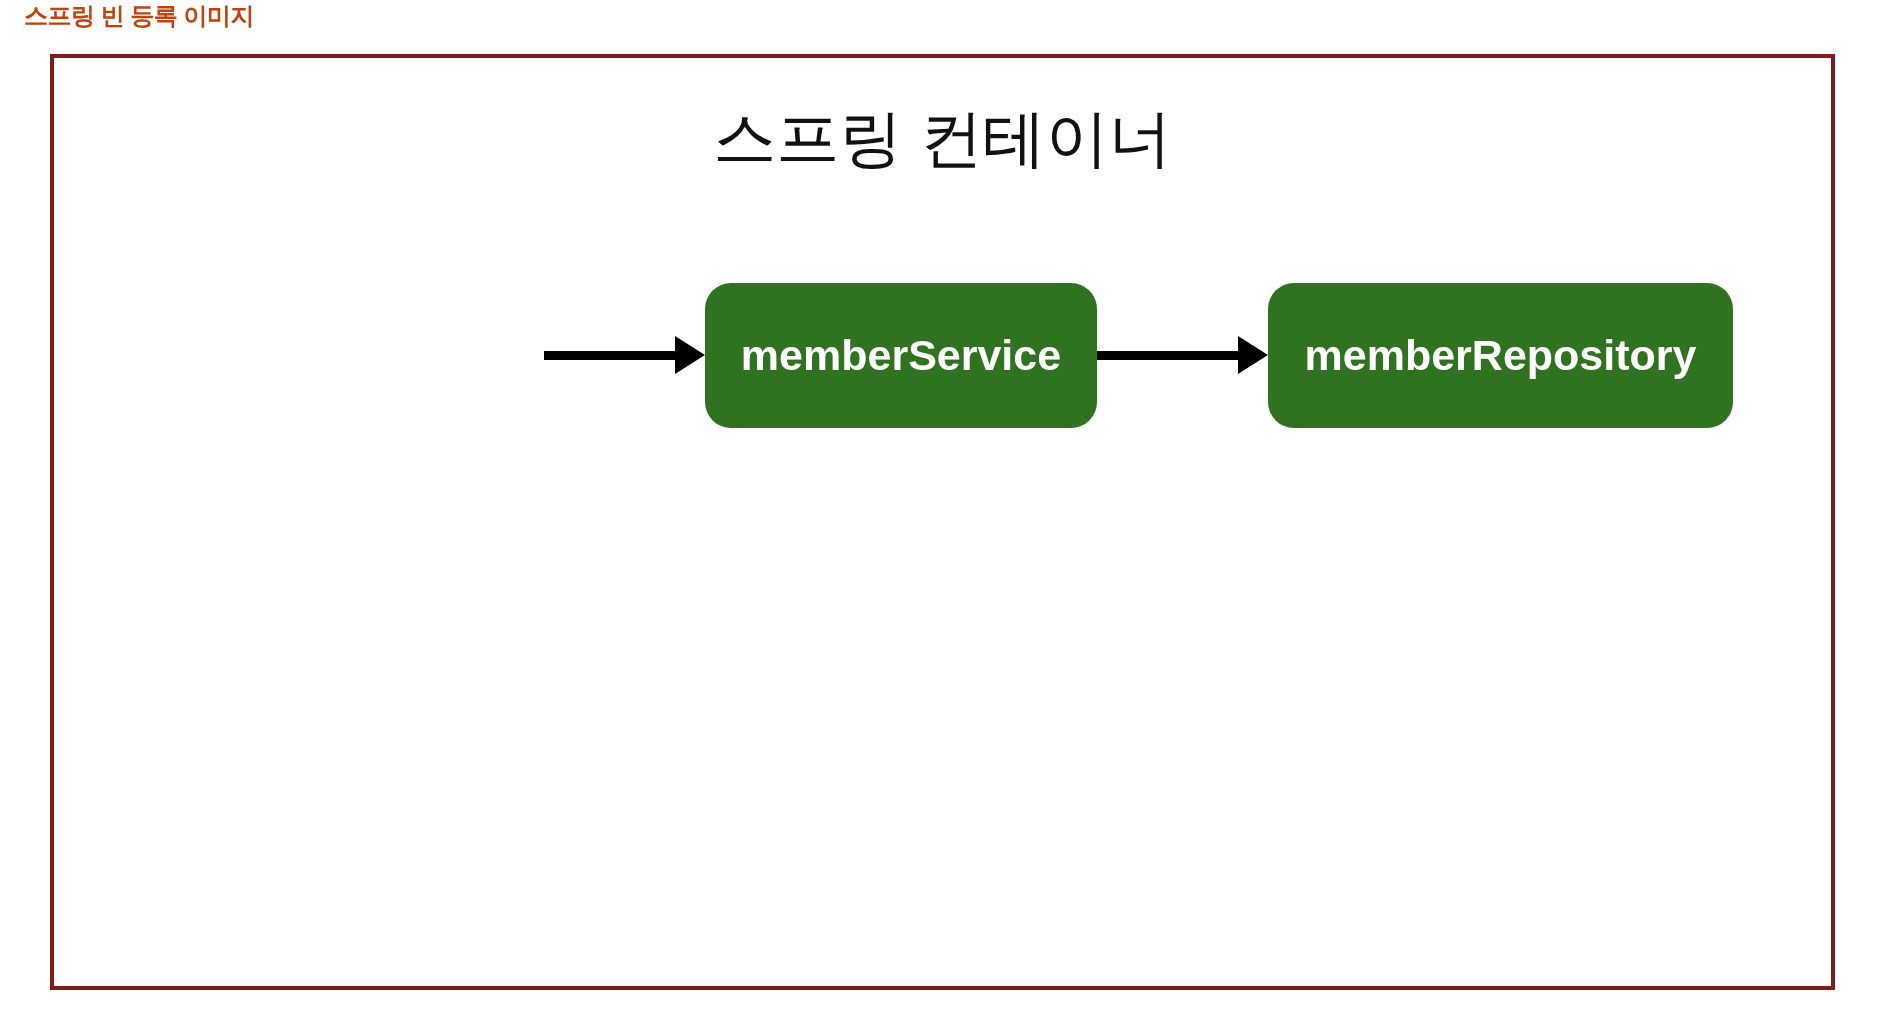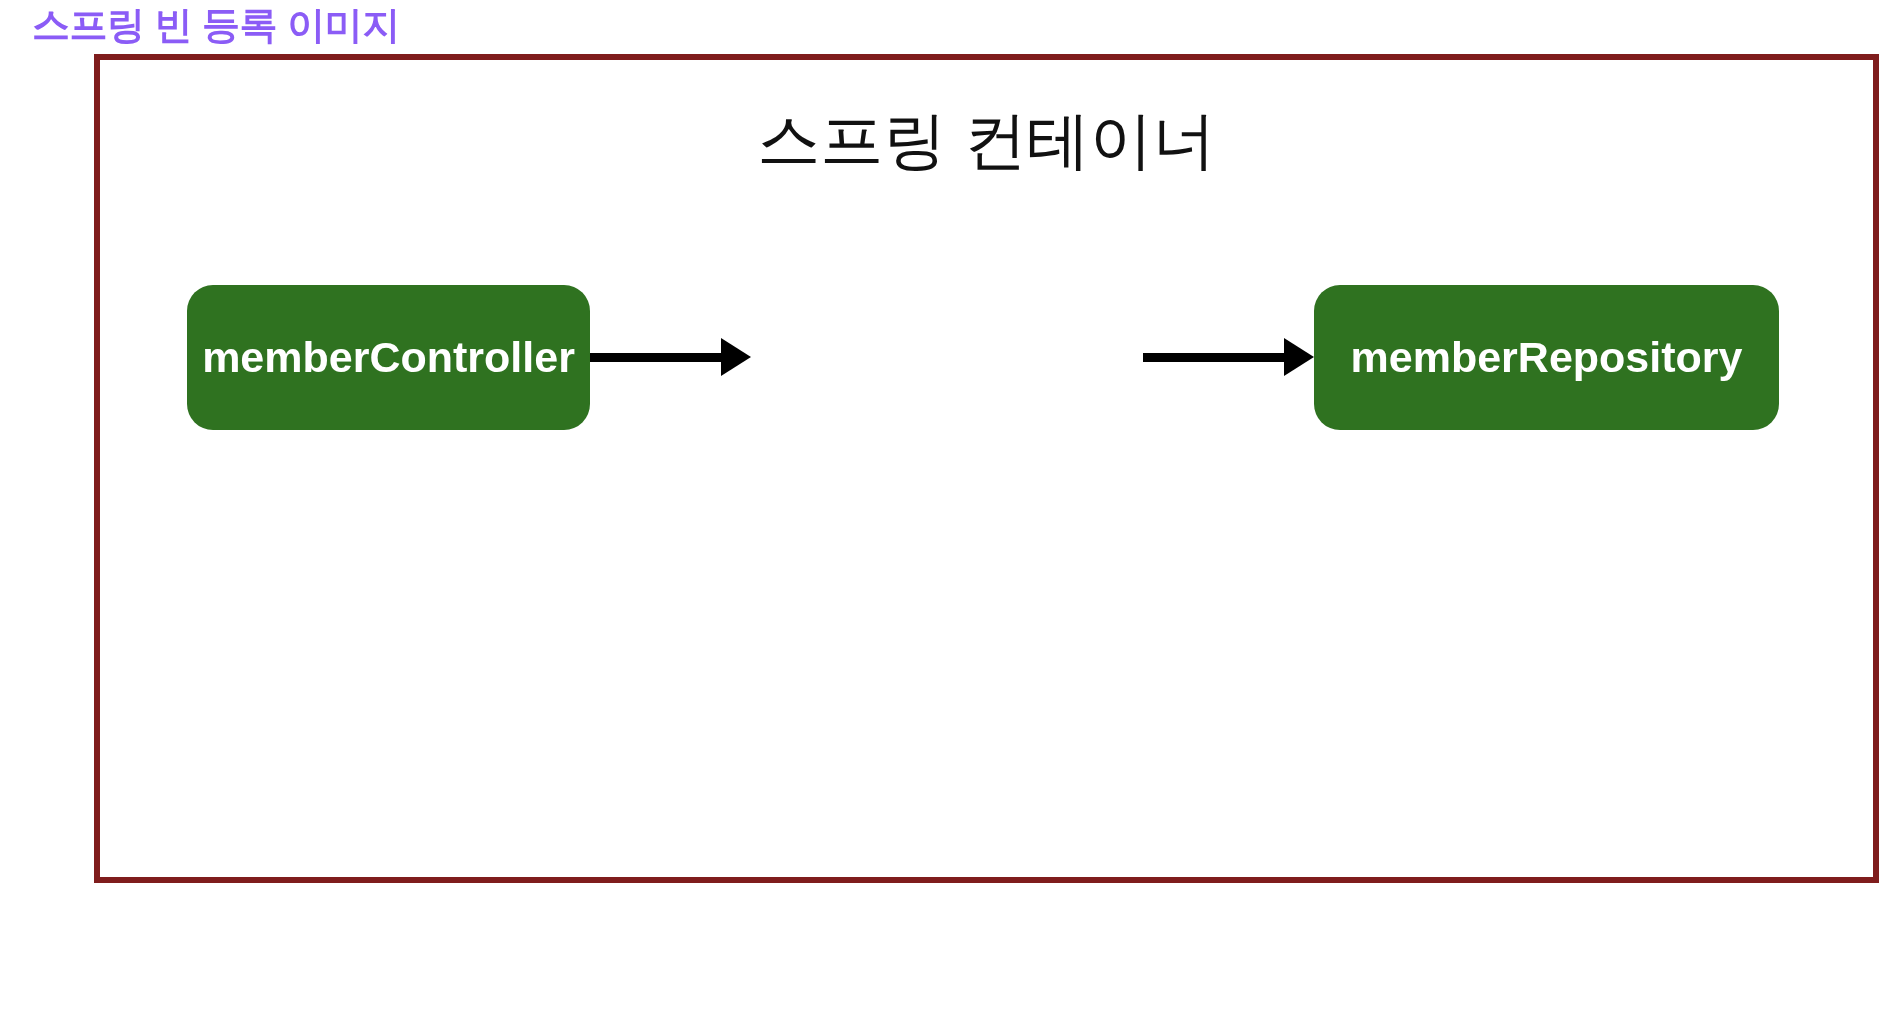--- a/index.html
+++ b/index.html
@@ -10,39 +10,38 @@
   body {
     position: relative;
     width: 1886px;
     height: 1020px;
     font-family: "Liberation Sans", "DejaVu Sans", sans-serif;
     overflow: hidden;
   }
 
   .page-title {
     position: absolute;
-    left: 32px;
+    left: 24px;
     top: 0px;
-    font-size: 38px;
+    font-size: 24px;
     font-weight: 800;
     letter-spacing: -0.5px;
-    color: #8b5cf6;
+    color: #c2410c;
     white-space: nowrap;
   }
 
   .outer-container {
     position: absolute;
     left: 50px;
     top: 54px;
     width: 1785px;
-    height: 829px;
+    height: 936px;
     box-sizing: border-box;
-    border: 6px solid #7f1d1d;
+    border: 4px solid #7f1d1d;
     background: #ffffff;
-    margin-left: 44px;
   }
 
   .container-title {
     position: absolute;
     left: 0;
     right: 0;
     top: 38px;
     text-align: center;
     font-size: 63px;
     font-weight: 400;
@@ -93,27 +92,27 @@
 </style>
 </head>
 <body>
 
 <div class="page-title">스프링 빈 등록 이미지</div>
 
 <div class="outer-container">
 
   <div class="container-title">스프링 컨테이너</div>
 
-  <div class="bean bean-1" style="background-color: rgb(47, 114, 32);">memberController</div>
 
   <div class="arrow arrow-1">
     <div class="shaft"></div>
     <div class="head"></div>
   </div>
 
+  <div class="bean bean-2" style="background-color: rgb(47, 114, 32);">memberService</div>
 
   <div class="arrow arrow-2">
     <div class="shaft"></div>
     <div class="head"></div>
   </div>
 
   <div class="bean bean-3" style="background-color: rgb(47, 114, 32); text-align: right;">memberRepository</div>
 
 </div>
 

